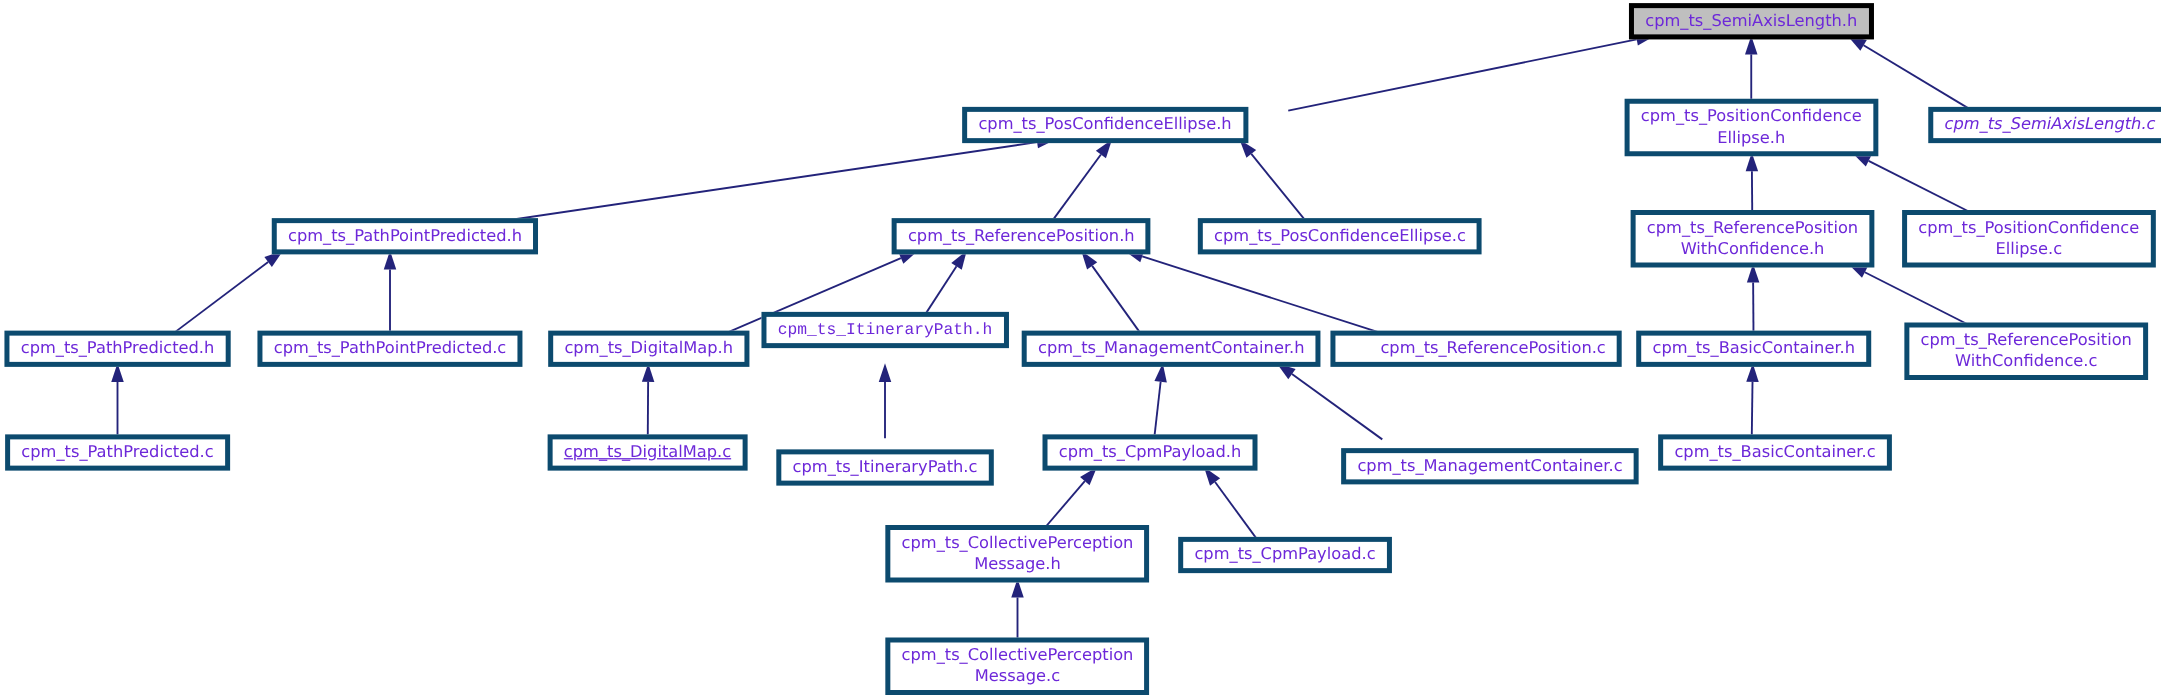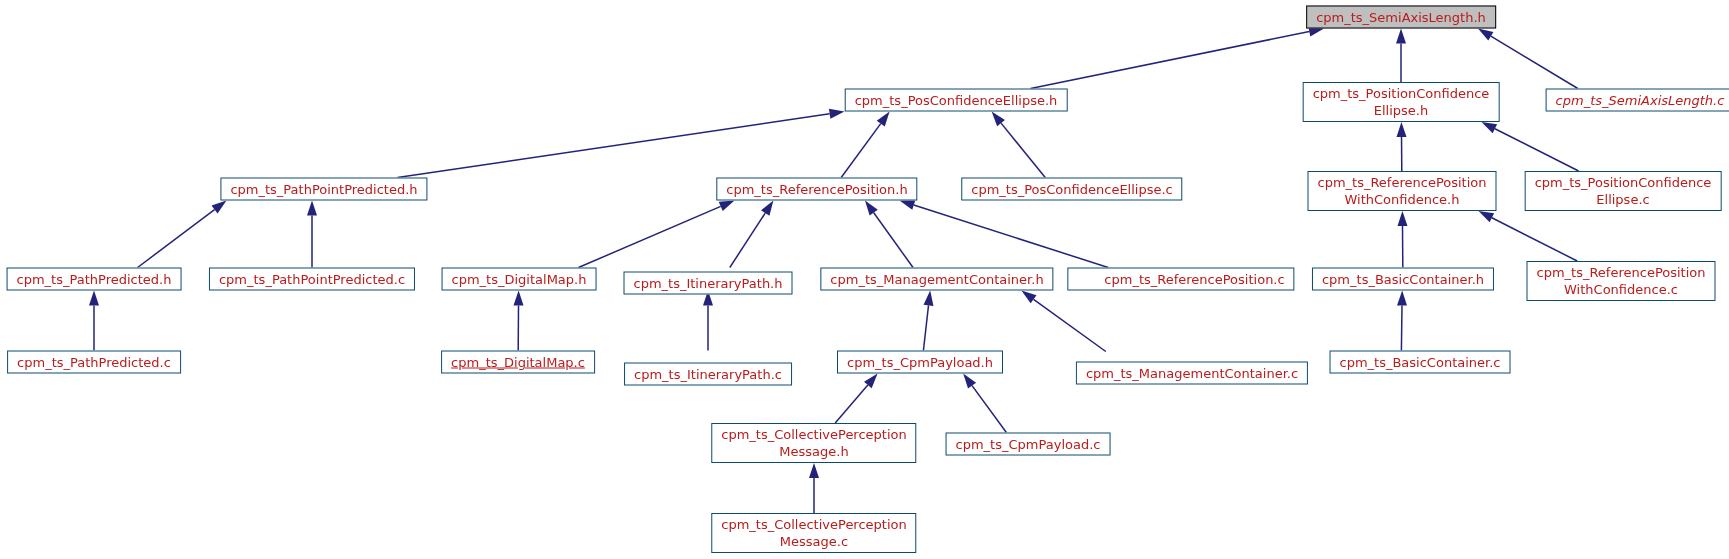--- a/index.html
+++ b/index.html
@@ -15,25 +15,25 @@
     position: absolute;
     left: 0; top: 0;
     width: 1729px; height: 559px;
     pointer-events: none;
   }
   .node {
     position: absolute;
     transform: translate(-50%, -50%);
     box-sizing: border-box;
     background: #ffffff;
-    border: 1px solid #0c4a6e;
+    border: 4px solid #0c4a6e;
     padding: 2px 9px;
     font-size: 13px;
     line-height: 17px;
-    color: #b91c1c;
+    color: #6d28d9;
     text-align: center;
     white-space: pre-line;
     cursor: pointer;
   }
   .node.highlighted {
     background: #bfbfbf;
     border-color: #000000;
     cursor: default;
   }
 </style>
@@ -88,35 +88,35 @@
       <polygon points="1402.2,290.5 1406.9995733902138,305.56532758594886 1397.0004621606017,305.4320061028873" fill="#23237a"></polygon>
       <line x1="835.2" y1="423" x2="867.8419205357694" y2="384.892097487722" stroke="#23237a" stroke-width="1.5"></line>
       <polygon points="877.6,373.5 871.6392863650101,388.1447906424655 864.0445547065287,381.63940433297853" fill="#23237a"></polygon>
       <line x1="1006.4" y1="432.5" x2="972.0615596946093" y2="385.60259310143397" stroke="#23237a" stroke-width="1.5"></line>
       <polygon points="963.2,373.5 976.0957573950873,382.64873986989755 968.0273619941313,388.5564463329704" fill="#23237a"></polygon>
       <line x1="814" y1="513" x2="814" y2="478" stroke="#23237a" stroke-width="1.5"></line>
       <polygon points="814,463 819,478 809,478" fill="#23237a"></polygon>
     </svg>
   <div id="node-layer">
       <div class="node highlighted" style="left: 1401px; top: 17px; background: rgb(191, 191, 191);">cpm_ts_SemiAxisLength.h</div>
-      <div class="node" style="left: 956px; top: 100px;">cpm_ts_PosConfidenceEllipse.h</div>
+      <div class="node" style="left: 884px; top: 100px;">cpm_ts_PosConfidenceEllipse.h</div>
       <div class="node" style="left: 1401px; top: 102px;">cpm_ts_PositionConfidence
 Ellipse.h</div>
       <div class="node" style="left: 1640px; top: 100px; font-style: italic;">cpm_ts_SemiAxisLength.c</div>
       <div class="node" style="left: 324px; top: 189px;">cpm_ts_PathPointPredicted.h</div>
       <div class="node" style="left: 817px; top: 189px;">cpm_ts_ReferencePosition.h</div>
       <div class="node" style="left: 1072px; top: 189px;">cpm_ts_PosConfidenceEllipse.c</div>
       <div class="node" style="left: 1402px; top: 191px;">cpm_ts_ReferencePosition
 WithConfidence.h</div>
       <div class="node" style="left: 1623px; top: 191px;">cpm_ts_PositionConfidence
 Ellipse.c</div>
       <div class="node" style="left: 94px; top: 279px;">cpm_ts_PathPredicted.h</div>
       <div class="node" style="left: 312px; top: 279px;">cpm_ts_PathPointPredicted.c</div>
       <div class="node" style="left: 519px; top: 279px;">cpm_ts_DigitalMap.h</div>
-      <div class="node" style="left: 708px; top: 283px;">cpm_ts_ItineraryPath.h</div>
+      <div class="node" style="left: 708px; top: 264px; font-family: Liberation Mono, monospace;">cpm_ts_ItineraryPath.h</div>
       <div class="node" style="left: 937px; top: 279px;">cpm_ts_ManagementContainer.h</div>
       <div class="node" style="left: 1181px; top: 279px; padding-left: 36px;">cpm_ts_ReferencePosition.c</div>
       <div class="node" style="left: 1403px; top: 279px;">cpm_ts_BasicContainer.h</div>
       <div class="node" style="left: 1621px; top: 281px;">cpm_ts_ReferencePosition
 WithConfidence.c</div>
       <div class="node" style="left: 94px; top: 362px;">cpm_ts_PathPredicted.c</div>
       <div class="node" style="left: 518px; top: 362px; text-decoration: underline;">cpm_ts_DigitalMap.c</div>
       <div class="node" style="left: 708px; top: 374px;">cpm_ts_ItineraryPath.c</div>
       <div class="node" style="left: 920px; top: 362px;">cpm_ts_CpmPayload.h</div>
       <div class="node" style="left: 1148px; top: 373px; margin-left: 44px;">cpm_ts_ManagementContainer.c</div>

